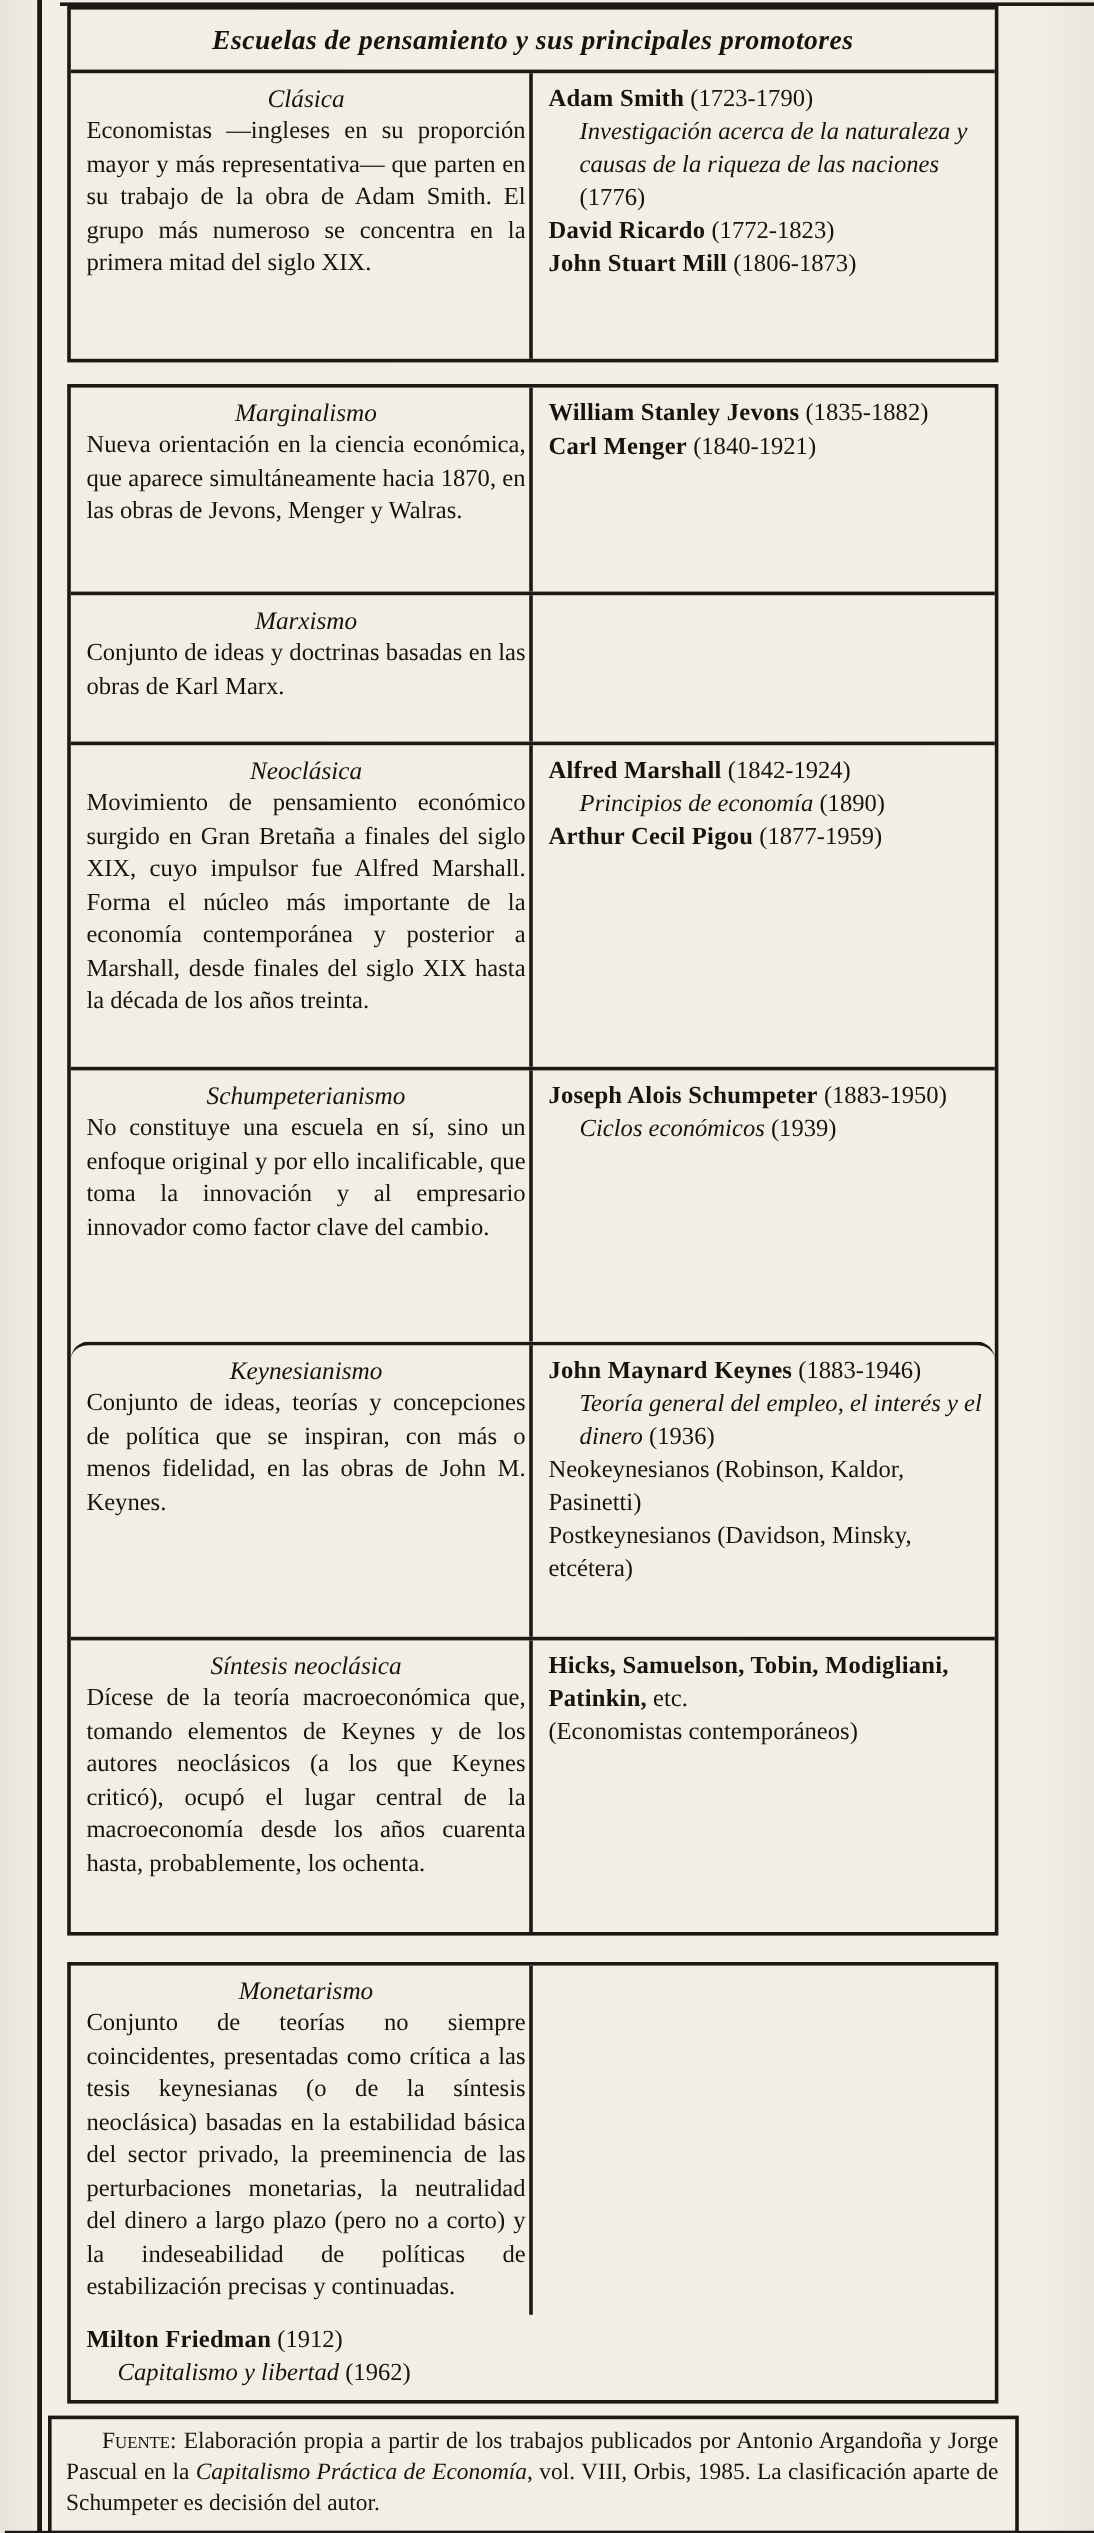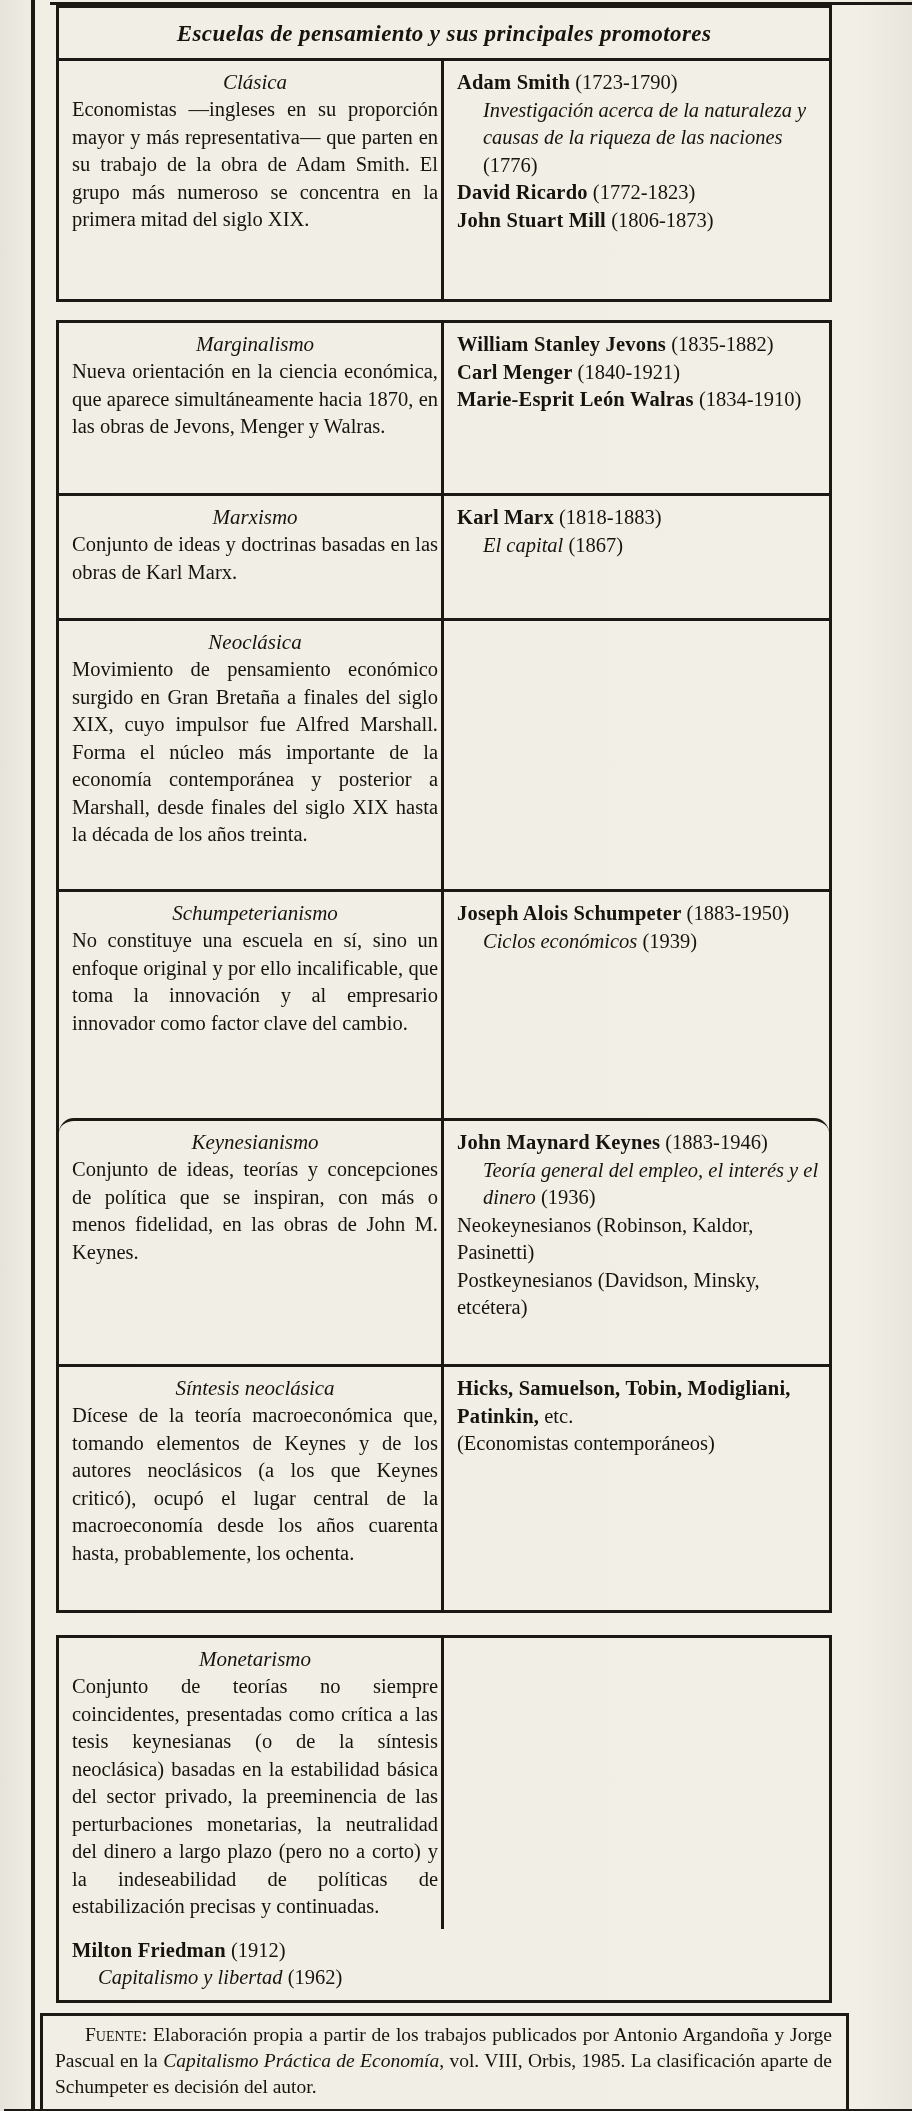--- a/index.html
+++ b/index.html
@@ -82,37 +82,37 @@
       </section>
       <section class="block" style="margin-top: 18px;">
         <div class="row" style="min-height: 170px;">
           <div class="cell left">
             <div class="school-name">Marginalismo</div>
             <p class="school-desc">Nueva orientación en la ciencia económica, que aparece simultáneamente hacia 1870, en las obras de Jevons, Menger y Walras.</p>
           </div>
           <div class="cell right">
             <div class="promoter person"><b>William Stanley Jevons</b> (1835-1882)</div>
             <div class="promoter person"><b>Carl Menger</b> (1840-1921)</div>
-            <div class="promoter person"><b>Marie-Esprit León Walras</b> (1834-1910)</div>
           </div>
         </div>
         <div class="row" style="min-height: 122px;">
           <div class="cell left">
             <div class="school-name">Marxismo</div>
             <p class="school-desc">Conjunto de ideas y doctrinas basadas en las obras de Karl Marx.</p>
           </div>
-          <div class="cell right">
-            <div class="promoter person"><b>Karl Marx</b> (1818-1883)</div>
-            <div class="promoter work"><i>El capital</i> (1867)</div>
-          </div>
         </div>
         <div class="row" style="min-height: 268px;">
           <div class="cell left">
             <div class="school-name">Neoclásica</div>
             <p class="school-desc">Movimiento de pensamiento económico surgido en Gran Bretaña a finales del siglo XIX, cuyo impulsor fue Alfred Marshall. Forma el núcleo más importante de la economía contemporánea y posterior a Marshall, desde finales del siglo XIX hasta la década de los años treinta.</p>
+          </div>
+          <div class="cell right">
+            <div class="promoter person"><b>Alfred Marshall</b> (1842-1924)</div>
+            <div class="promoter work"><i>Principios de economía</i> (1890)</div>
+            <div class="promoter person"><b>Arthur Cecil Pigou</b> (1877-1959)</div>
           </div>
         </div>
         <div class="row" style="min-height: 226px; justify-content: space-between;">
           <div class="cell left">
             <div class="school-name">Schumpeterianismo</div>
             <p class="school-desc">No constituye una escuela en sí, sino un enfoque original y por ello incalificable, que toma la innovación y al empresario innovador como factor clave del cambio.</p>
           </div>
           <div class="cell right">
             <div class="promoter person"><b>Joseph Alois Schumpeter</b> (1883-1950)</div>
             <div class="promoter work"><i>Ciclos económicos</i> (1939)</div>

